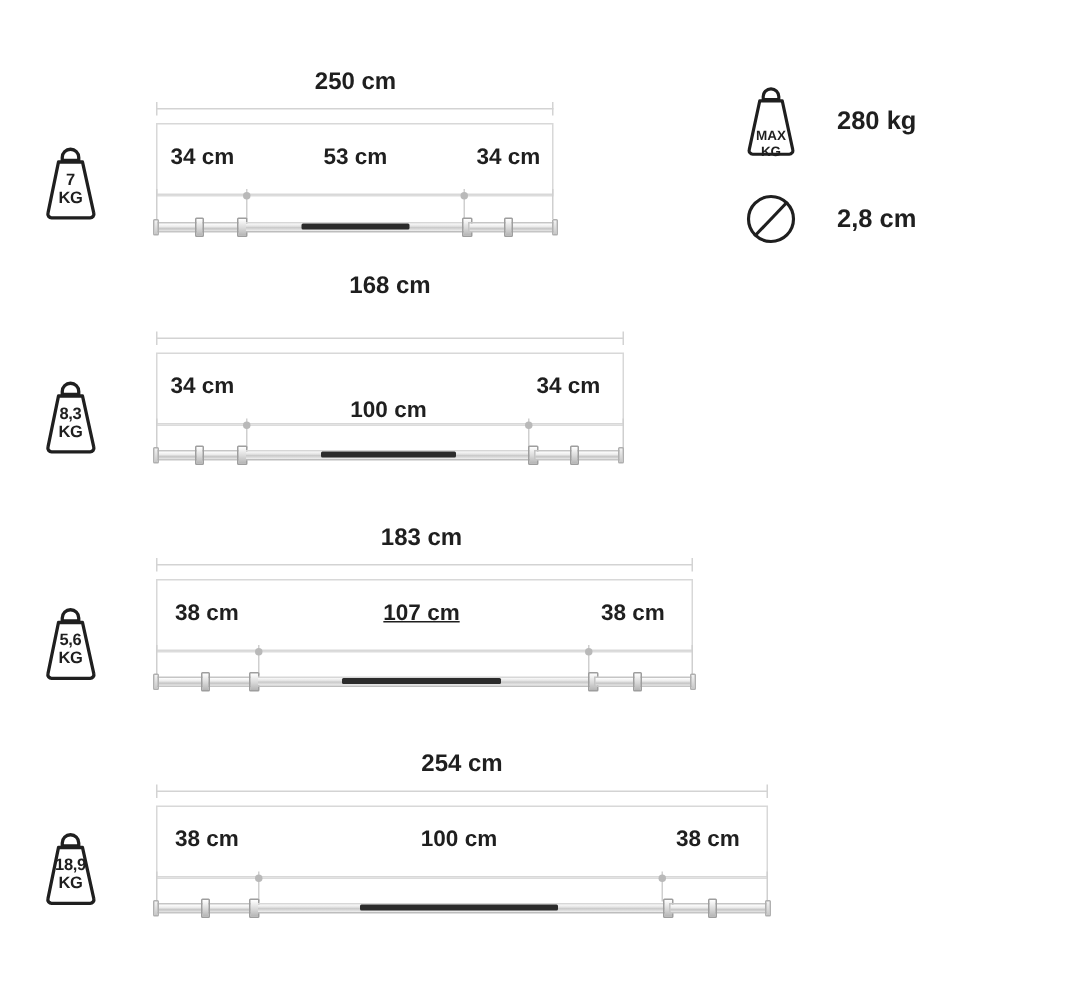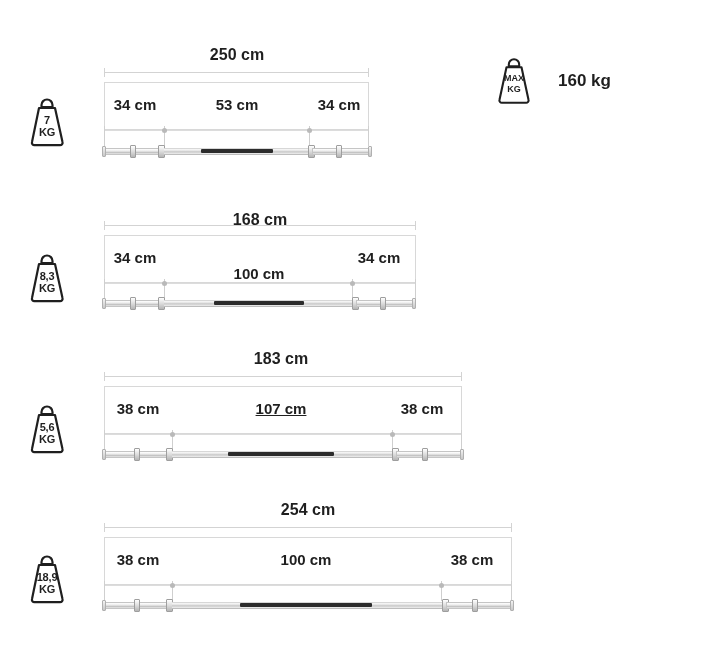--- a/index.html
+++ b/index.html
@@ -150,21 +150,21 @@
   }
   .spec .spec-icon {
     width: 44px;
     height: 50px;
     position: relative;
   }
   .spec .spec-icon svg { display: block; }
   .spec .maxkg-text {
     position: absolute;
     left: 0;
-    top: 17px;
+    top: 29px;
     width: 44px;
     text-align: center;
     font-size: 9px;
     font-weight: 700;
     line-height: 11px;
     color: #1f1f1f;
   }
   .spec .spec-value {
     font-size: 17px;
     font-weight: 700;
@@ -225,37 +225,46 @@
     <div class="spec-icon">
       <svg width="44" height="50" viewBox="0 0 44 50" aria-hidden="true">
         <path d="M22 3.2 a5.2 5.2 0 0 1 5.2 5.2 v1.9 h-10.4 v-1.9 A5.2 5.2 0 0 1 22 3.2 z" fill="none" stroke="#1f1f1f" stroke-width="2.1"></path>
         <path d="M14.5 11.2 h15 l7 32.6 a2.4 2.4 0 0 1 -2.4 3 h-24.2 a2.4 2.4 0 0 1 -2.4 -3 z" fill="none" stroke="#1f1f1f" stroke-width="2.1" stroke-linejoin="round"></path>
       </svg>
       <div class="maxkg-text">
         <span>MAX</span>
         <span style="display:block">KG</span>
       </div>
     </div>
-    <div class="spec-value">160 kg</div>
-  </div>
-
+    <div class="spec-value">280 kg</div>
+  </div>
+
+  <div class="spec" style="left:492px; top:126px;">
+    <div class="spec-icon" style="height:40px;">
+      <svg width="44" height="40" viewBox="0 0 44 40" aria-hidden="true">
+        <circle cx="22" cy="20" r="15" fill="none" stroke="#1f1f1f" stroke-width="2.1"></circle>
+        <line x1="11" y1="31.5" x2="33" y2="8.5" stroke="#1f1f1f" stroke-width="2.1"></line>
+      </svg>
+    </div>
+    <div class="spec-value" style="margin-left:22px;">2,8 cm</div>
+  </div>
 
   <div class="weight-tag" style="left:24px; top:252px;">
     <svg width="46" height="52" viewBox="0 0 46 52" aria-hidden="true">
       <path d="M23 3.5 a5.5 5.5 0 0 1 5.5 5.5 v2 h-11 v-2 A5.5 5.5 0 0 1 23 3.5 z" fill="none" stroke="#1f1f1f" stroke-width="2.2"></path>
       <path d="M15 12 h16 l7.5 34 a2.5 2.5 0 0 1 -2.5 3.2 h-25.5 a2.5 2.5 0 0 1 -2.5 -3.2 z" fill="none" stroke="#1f1f1f" stroke-width="2.2" stroke-linejoin="round"></path>
     </svg>
     <div class="tag-text">
       <span class="l1">8,3</span>
       <span class="l2">KG</span>
     </div>
   </div>
 
   <div class="row">
-    <div class="total-label" style="left:175px; top:211px; width:170px;">168 cm</div>
+    <div class="total-label" style="left:175px; top:182px; width:170px;">168 cm</div>
     <div class="total-line" style="left:104px; top:225px; width:312px;"></div>
 
     <div class="dim-box" style="left:104px; top:235px; width:312px; height:48px;"></div>
 
     <div class="seg-label" style="left:104px; top:249px; width:62px;">34 cm</div>
     <div class="seg-label" style="left:200px; top:249px; width:118px;margin-top:16px;">100 cm</div>
     <div class="seg-label" style="left:348px; top:249px; width:62px;">34 cm</div>
 
     <div class="seg-line" style="left:104px; top:283px; width:312px;"></div>
     <div class="seg-tick" style="left:104px; top:279px; height:20px;"></div>

